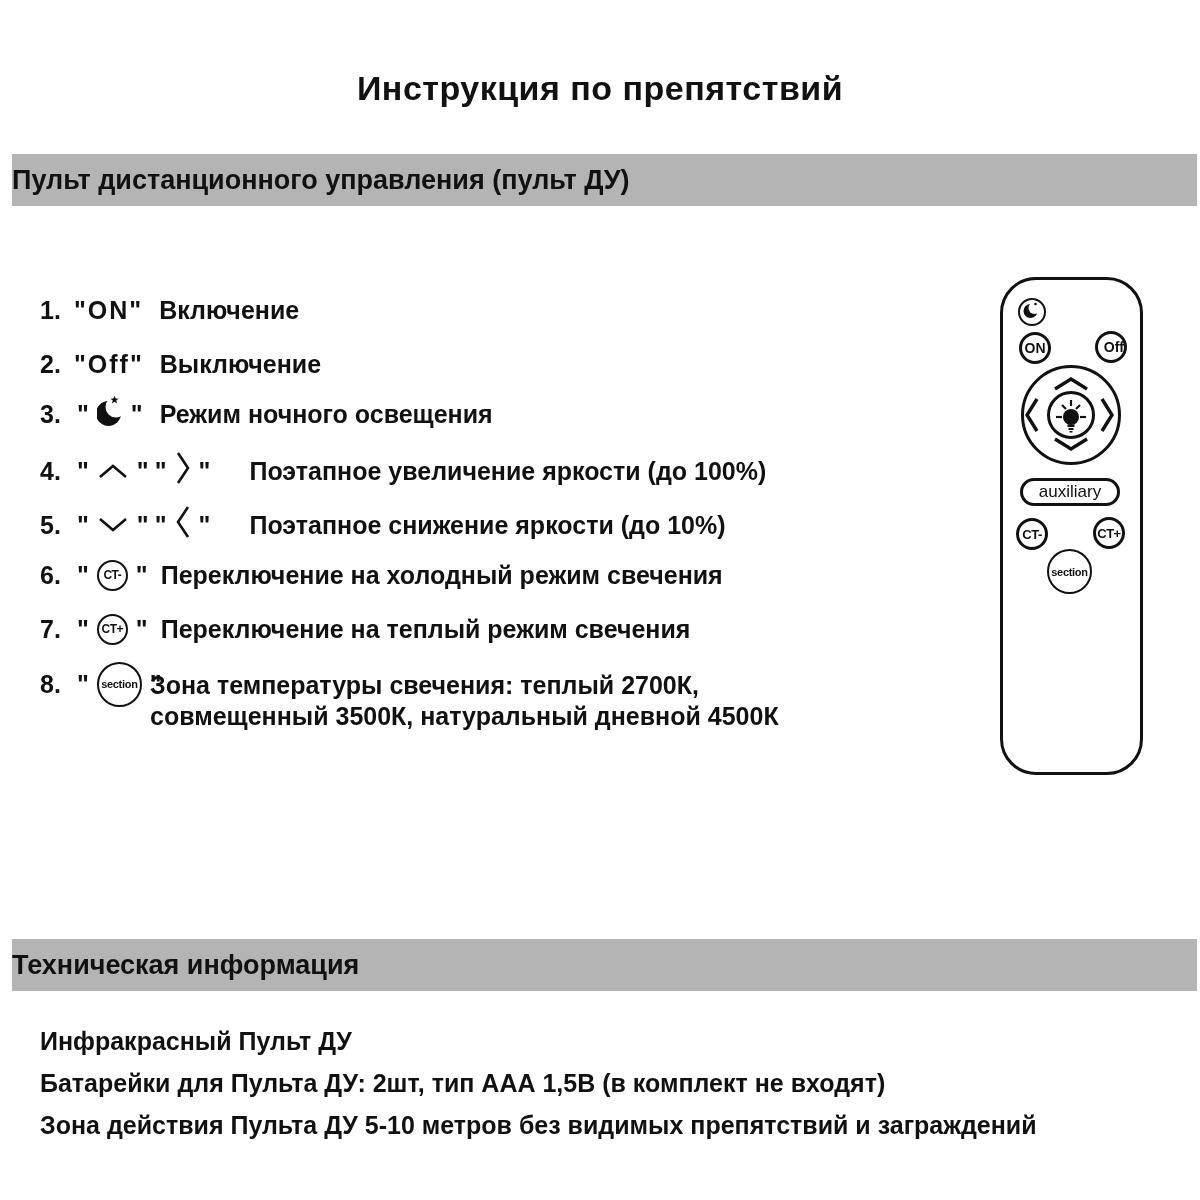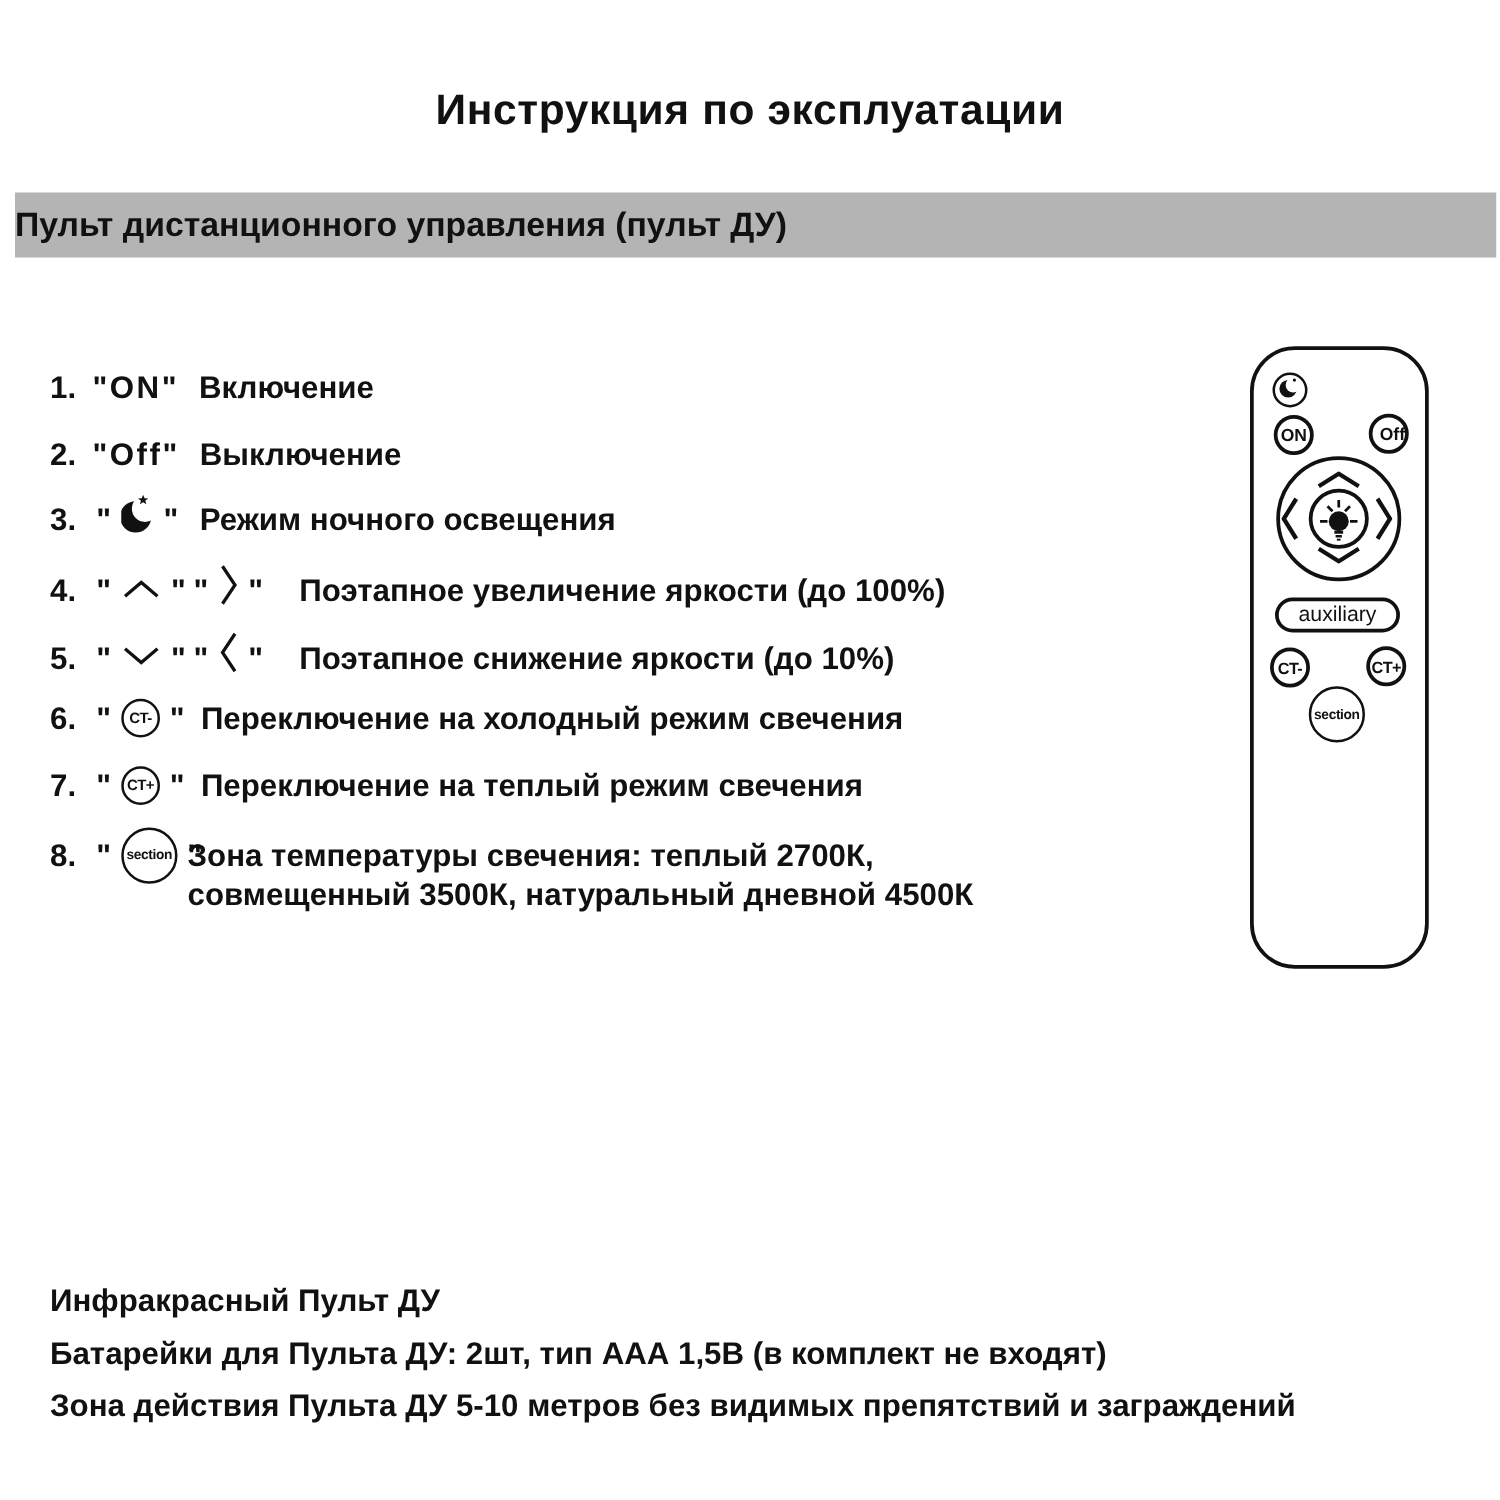--- a/index.html
+++ b/index.html
@@ -28,21 +28,21 @@
   
   .row{
     position:absolute;left:40px;
     font-size:25px;font-weight:700;line-height:31px;
     white-space:nowrap;
   }
   .num{display:inline-block;width:34px;}
   .q{margin:0 3px;}
   .quoted{letter-spacing:2px;margin-right:2px;}
   .desc{margin-left:14px;}
-  .desc-wide{margin-left:26px;}
+  .desc-wide{margin-left:36px;}
   .desc-near{margin-left:10px;}
   .ic{display:inline-block;vertical-align:middle;position:relative;top:-2px;margin:0 5px;}
   .circle-ic{
     display:inline-flex;align-items:center;justify-content:center;
     vertical-align:middle;position:relative;top:-2px;margin:0 5px;
     border:2.5px solid #111;border-radius:50%;background:#fff;
     font-weight:700;box-sizing:border-box;
   }
   .ct-ic{width:31px;height:31px;font-size:12px;letter-spacing:-0.5px;}
   .section-ic{width:45px;height:45px;font-size:11px;letter-spacing:-0.3px;}
@@ -78,21 +78,21 @@
 
   
   .tech-lines{position:absolute;left:40px;top:1026px;font-size:25px;font-weight:700;}
   .tech-line{line-height:31px;margin-bottom:11px;white-space:nowrap;}
 </style>
 </head>
 <body>
 
 <div class="page">
 
-  <div class="page-title">Инструкция по эксплуатации</div>
+  <div class="page-title">Инструкция по препятствий</div>
 
   <div class="section-bar bar-remote">
     <span>Пульт дистанционного управления (пульт ДУ)</span>
   </div>
 
   <div class="row" style="top:295px">
     <span class="num">1.</span><span class="quoted">"ON"</span><span class="desc">Включение</span>
   </div>
 
   <div class="row" style="top:349px">
@@ -191,20 +191,23 @@
         <span>CT-</span>
       </div>
     <div class="rbtn ctp-btn">
         <span>CT+</span>
       </div>
     <div class="rbtn sec-btn">
         <span>section</span>
       </div>
   </div>
 
+  <div class="section-bar bar-tech">
+    <span>Техническая информация</span>
+  </div>
 
   <div class="tech-lines">
     <div class="tech-line">Инфракрасный Пульт ДУ</div>
     <div class="tech-line">Батарейки для Пульта ДУ: 2шт, тип ААА 1,5В (в комплект не входят)</div>
     <div class="tech-line">Зона действия Пульта ДУ 5-10 метров без видимых препятствий и заграждений</div>
   </div>
 
 </div>
 
 </body></html>

